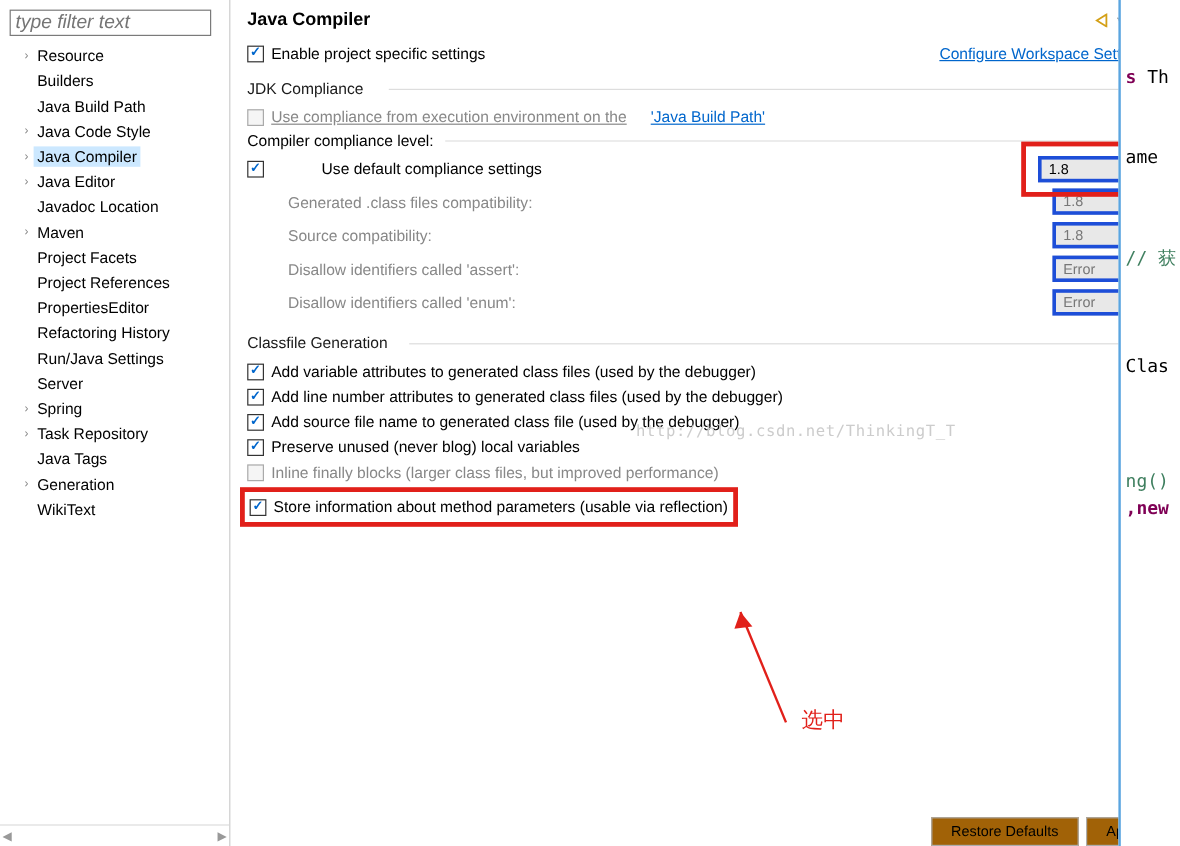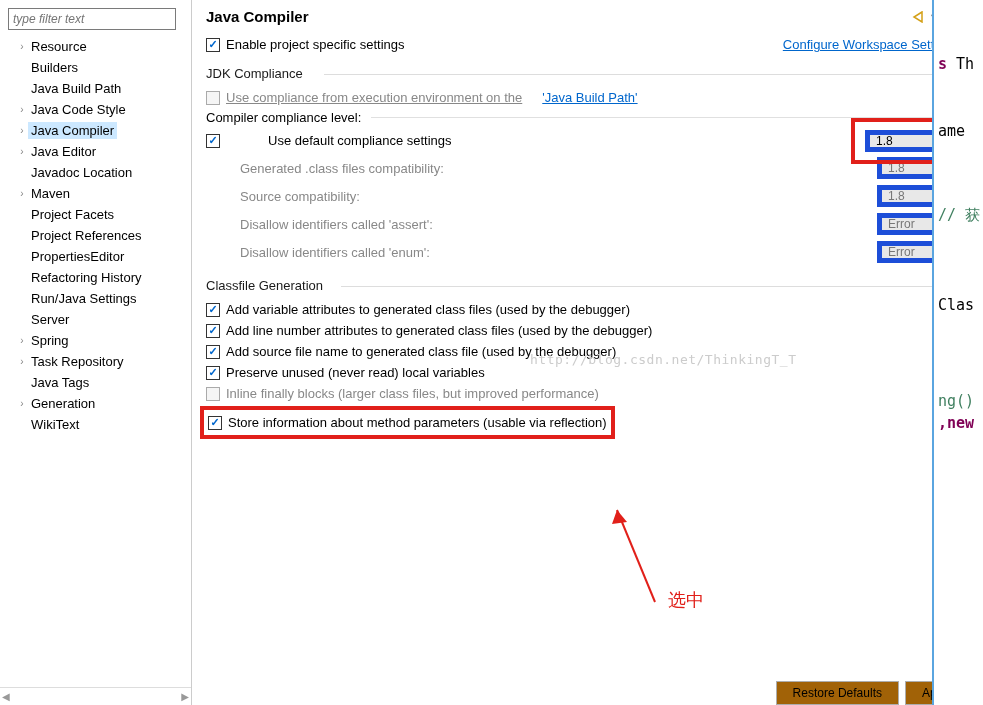--- a/index.html
+++ b/index.html
@@ -1,20 +1,20 @@
 <!DOCTYPE html>
 <html><head>
 <meta charset="utf-8">
 <style>
 * { box-sizing: border-box; margin: 0; padding: 0; }
 body { font-family: "Segoe UI", Tahoma, sans-serif; font-size: 13px; color: #000; background: #fff; width: 983px; height: 705px; overflow: hidden; position: relative; }
 .container { display: flex; height: 100%; }
 .sidebar { width: 192px; border-right: 1px solid #ccc; display: flex; flex-direction: column; }
 .filter-box { margin: 8px 8px 4px 8px; }
-.filter-input { width: 168px; height: 22px; border: 1px solid #7a7a7a; padding: 2px 4px; font-style: italic; color: #888; font-size: 12px; }
+.filter-input { width: 168px; height: 22px; border: 1px solid #7a7a7a; padding: 2px 4px; font-style: italic; color: #888; font-size: 16px; }
 .tree { flex: 1; overflow: hidden; padding: 2px 0 0 8px; }
 .tree-item { display: flex; align-items: center; height: 21px; padding-left: 8px; cursor: pointer; white-space: nowrap; }
 .tree-item .arrow { width: 12px; display: inline-flex; justify-content: center; color: #888; font-size: 10px; }
 .tree-item.no-arrow { padding-left: 20px; }
 .tree-item .label { padding: 1px 3px; }
 .tree-item.selected .label { background: #cce8ff; }
 .sb-scroll { height: 18px; border-top: 1px solid #ddd; display: flex; align-items: center; justify-content: space-between; padding: 0 2px; color: #999; }
 .sb-scroll .caret { font-size: 10px; }
 .main { flex: 1; display: flex; flex-direction: column; overflow: hidden; position: relative; }
 .header { display: flex; align-items: center; justify-content: space-between; padding: 8px 14px 6px 14px; }
@@ -33,21 +33,21 @@
 .group-label.g1::after { left: 118px; right: 0; }
 .group-label.g2::after { left: 135px; right: 0; }
 .form-row { display: flex; align-items: center; justify-content: space-between; padding: 3px 0 3px 16px; }
 .form-row.indent { padding-left: 34px; }
 .form-label { color: #000; }
 .form-label.disabled { color: #888; }
 .form-label.jbp { display: flex; gap: 20px; }
 .ccl-row { display: flex; align-items: center; padding: 2px 0 6px 0; }
 .ccl-row .ccl-label { }
 .ccl-row .ccl-line { flex: 1; height: 1px; background: #e0e0e0; margin: 0 10px; }
-.select { width: 92px; height: 22px; border: 5px solid #1d4ed8; background: #e8e8e8; display: inline-flex; align-items: center; justify-content: space-between; padding: 0 4px 0 6px; font-size: 12px; }
+.select { width: 92px; height: 22px; border: 3px solid #1d4ed8; background: #e8e8e8; display: inline-flex; align-items: center; justify-content: space-between; padding: 0 4px 0 6px; font-size: 12px; }
 .select.disabled { color: #777; }
 .select .caret { font-size: 9px; color: #555; }
 .red-box { border: 4px solid #e1201a; }
 .red-box-ccl { position: absolute; right: 12px; top: 118px; padding: 8px 10px; }
 .red-box-store { border: 4px solid #e1201a; padding: 2px 4px; display: inline-flex; align-items: center; }
 .classfile-item { display: flex; align-items: center; padding: 3px 0 3px 0; }
 .classfile-item.disabled { color: #888; }
 .footer { display: flex; justify-content: flex-end; gap: 6px; padding: 6px 14px 0 14px; border-top: 0; }
 .btn { height: 24px; padding: 0 16px; border: 1px solid #adadad; background: #a16207; font-size: 12px; cursor: pointer; }
 .right-gutter { position: absolute; left: 932px; top: 0; width: 50px; height: 100%; border-left: 2px solid #5aa5e0; background: #fff; font-family: Consolas, monospace; font-size: 15px; overflow: hidden; }
@@ -222,21 +222,21 @@
             <span class="checkbox checked"></span>
             <span>Add variable attributes to generated class files (used by the debugger)</span>
           </div><div class="classfile-item">
             <span class="checkbox checked"></span>
             <span>Add line number attributes to generated class files (used by the debugger)</span>
           </div><div class="classfile-item">
             <span class="checkbox checked"></span>
             <span>Add source file name to generated class file (used by the debugger)</span>
           </div><div class="classfile-item">
             <span class="checkbox checked"></span>
-            <span>Preserve unused (never read) local variables</span>
+            <span>Preserve unused (never blog) local variables</span>
           </div><div class="classfile-item disabled">
             <span class="checkbox disabled"></span>
             <span>Inline finally blocks (larger class files, but improved performance)</span>
           </div><div class="red-box-store" style="margin-left: -6px; margin-top: 2px;">
             <div class="classfile-item">
               <span class="checkbox checked"></span>
               <span>Store information about method parameters (usable via reflection)</span>
             </div>
           </div></div>
     </div>

